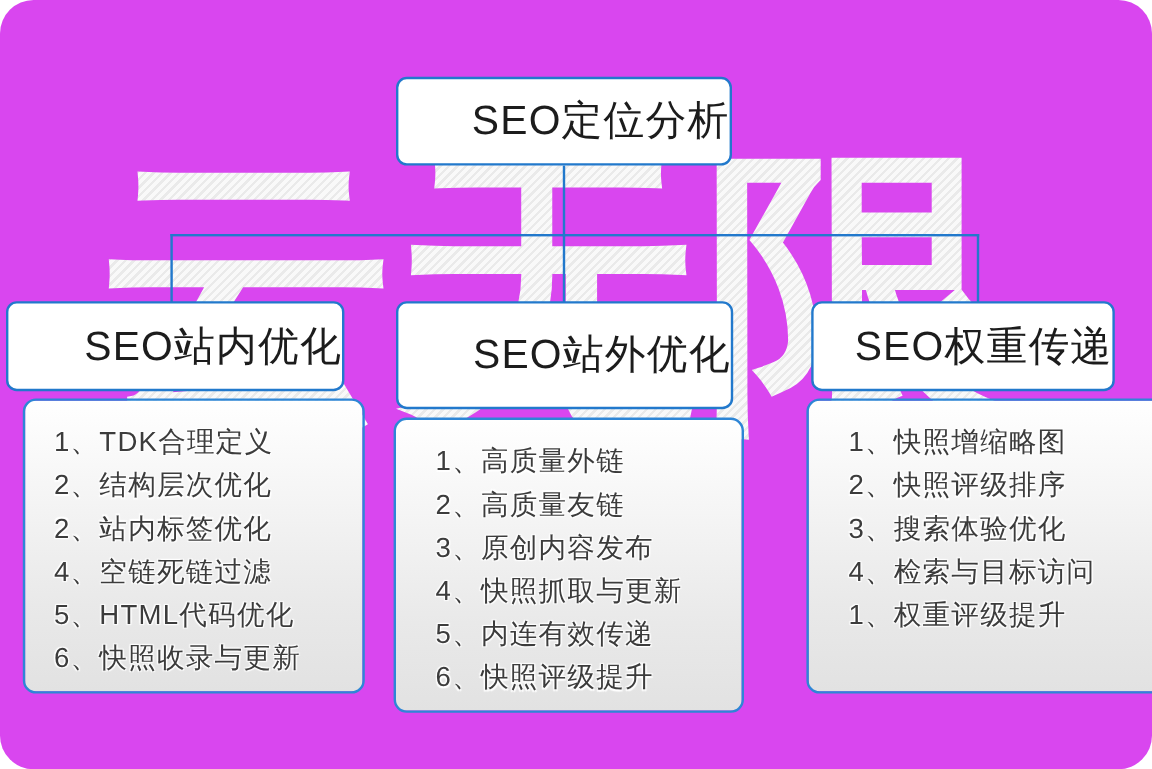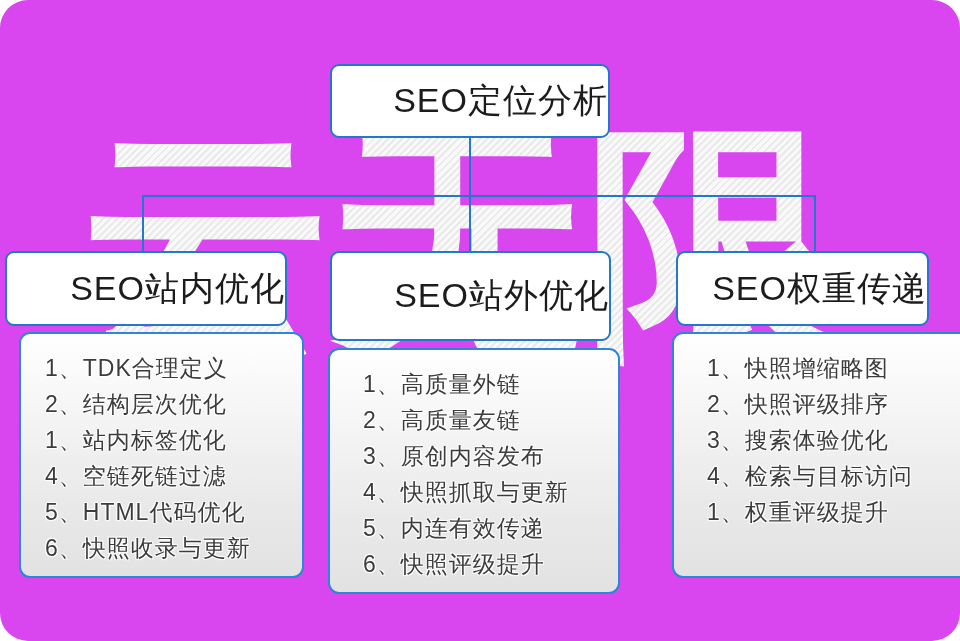--- a/index.html
+++ b/index.html
@@ -116,21 +116,21 @@
   <div class="node node-mid">
     <span>SEO站外优化</span>
   </div>
   <div class="node node-right">
     <span>SEO权重传递</span>
   </div>
 
   <div class="panel panel-left">
     <div class="row">1、TDK合理定义</div>
     <div class="row">2、结构层次优化</div>
-    <div class="row">1、站内标签优化</div>
+    <div class="row">2、站内标签优化</div>
     <div class="row">4、空链死链过滤</div>
     <div class="row">5、HTML代码优化</div>
     <div class="row">6、快照收录与更新</div>
   </div>
 
   <div class="panel panel-mid">
     <div class="row">1、高质量外链</div>
     <div class="row">2、高质量友链</div>
     <div class="row">3、原创内容发布</div>
     <div class="row">4、快照抓取与更新</div>

